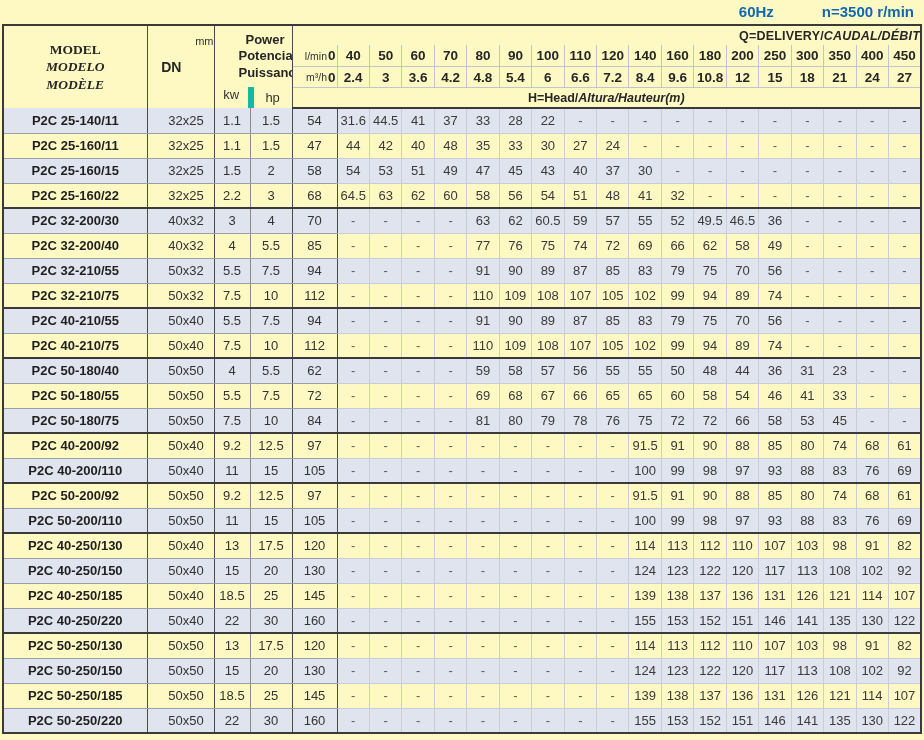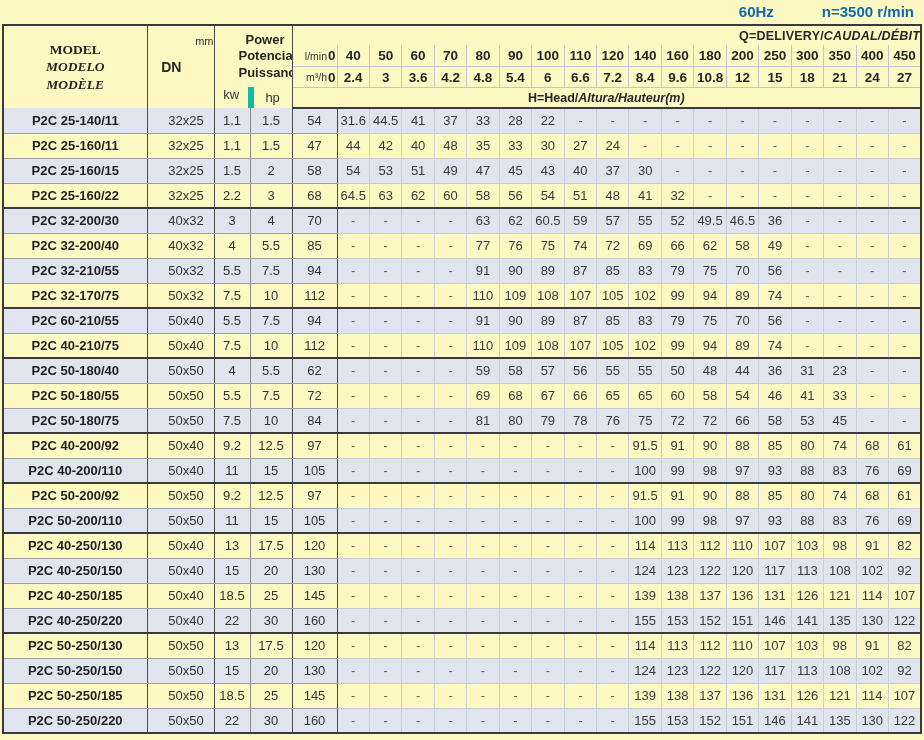--- a/index.html
+++ b/index.html
@@ -358,21 +358,21 @@
           <td class="q">79</td>
           <td class="q">75</td>
           <td class="q">70</td>
           <td class="q">56</td>
           <td class="q dash">-</td>
           <td class="q dash">-</td>
           <td class="q dash">-</td>
           <td class="q dash">-</td>
         </tr>
         <tr class="group-end">
-          <td class="model">P2C 32-170/75</td>
+          <td class="model">P2C 32-210/75</td>
           <td class="dn">50x32</td>
           <td class="kw">7.5</td>
           <td class="hp">10</td>
           <td class="q0">112</td>
           <td class="q dash">-</td>
           <td class="q dash">-</td>
           <td class="q dash">-</td>
           <td class="q dash">-</td>
           <td class="q">110</td>
           <td class="q">109</td>
@@ -383,21 +383,21 @@
           <td class="q">99</td>
           <td class="q">94</td>
           <td class="q">89</td>
           <td class="q">74</td>
           <td class="q dash">-</td>
           <td class="q dash">-</td>
           <td class="q dash">-</td>
           <td class="q dash">-</td>
         </tr>
         <tr>
-          <td class="model">P2C 60-210/55</td>
+          <td class="model">P2C 40-210/55</td>
           <td class="dn">50x40</td>
           <td class="kw">5.5</td>
           <td class="hp">7.5</td>
           <td class="q0">94</td>
           <td class="q dash">-</td>
           <td class="q dash">-</td>
           <td class="q dash">-</td>
           <td class="q dash">-</td>
           <td class="q">91</td>
           <td class="q">90</td>

